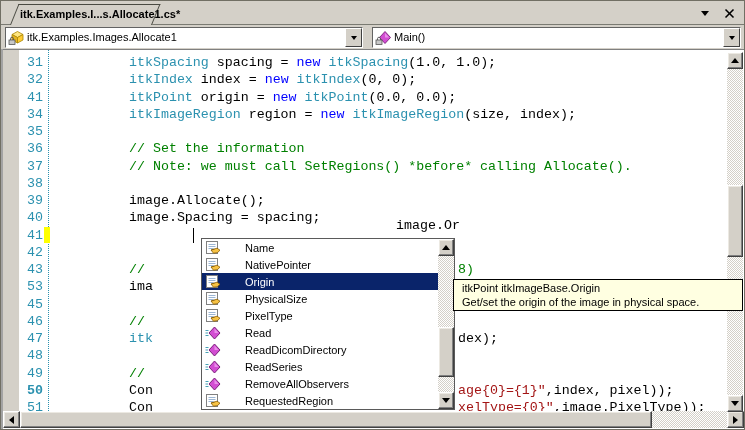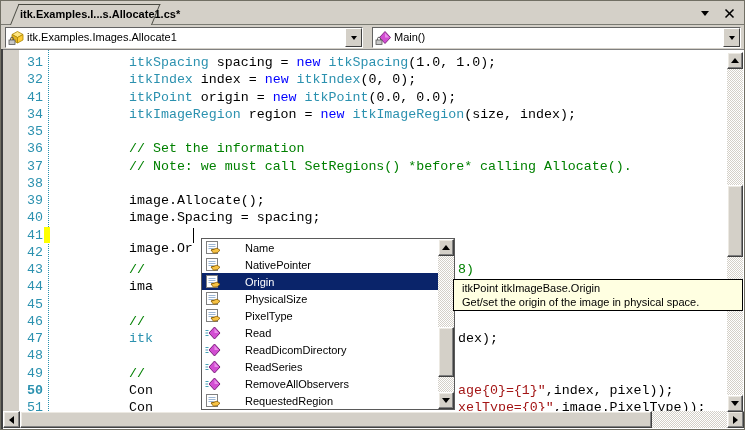--- a/index.html
+++ b/index.html
@@ -1,16 +1,16 @@
 <!DOCTYPE html>
 <html><head>
 <meta charset="utf-8">
 <style>
   html,body{margin:0;padding:0;background:#d4d0c8;}
-  #win{position:relative;width:745px;height:430px;background:#404040;
+  #win{position:relative;width:745px;height:430px;background:#a3a3a3;
        border:1px solid #716f64;box-sizing:border-box;overflow:hidden;
        font-family:"Liberation Sans","DejaVu Sans",sans-serif;}
   
   #tabstrip{position:absolute;left:0;top:0;width:100%;height:23px;background:#d4d0c8;
             border-bottom:1px solid #7a7a72;}
   #doc-tab{position:absolute;left:9px;top:3px;height:20px;width:140px;}
   #doc-tab .tabbg{position:absolute;left:0;top:0;width:100%;height:100%;background:#d4d0c8;
        border:1px solid #4a4a42;border-bottom:none;transform:skewX(-22deg);transform-origin:100% 100%;}
   #doc-tab .tablabel{position:relative;display:block;padding:4px 2px 0 10px;
        font-size:11px;font-weight:bold;color:#000;white-space:nowrap;}
@@ -143,42 +143,42 @@
         <div class="ln" style="top: 51.75px;">34</div>
         <div class="ln" style="top: 69px;">35</div>
         <div class="ln" style="top: 86.25px;">36</div>
         <div class="ln" style="top: 103.5px;">37</div>
         <div class="ln" style="top: 120.75px;">38</div>
         <div class="ln" style="top: 138px;">39</div>
         <div class="ln" style="top: 155.25px;">40</div>
         <div class="ln" style="top: 172.5px;">41</div>
         <div class="ln" style="top: 189.75px;">42</div>
         <div class="ln" style="top: 207px;">43</div>
-        <div class="ln" style="top: 224.25px;">44</div>
+        <div class="ln" style="top: 224.25px;">53</div>
         <div class="ln" style="top: 241.5px;">45</div>
         <div class="ln" style="top: 258.75px;">46</div>
         <div class="ln" style="top: 276px;">47</div>
         <div class="ln" style="top: 293.25px;">48</div>
         <div class="ln" style="top: 310.5px;">49</div>
         <div class="ln" style="top: 327.75px; font-weight: bold;">50</div>
         <div class="ln" style="top: 345px;">51</div>
       </div>
     <div id="gutter-sep"></div>
     <div id="changebar" style="top: 176.5px;"></div>
     <div id="code">
         <div class="codeline" style="top: 0px;"><span class="c-type">itkSpacing</span><span class="c-plain"> spacing = </span><span class="c-kw">new</span><span class="c-plain"> </span><span class="c-type">itkSpacing</span><span class="c-plain">(1.0, 1.0);</span></div>
         <div class="codeline" style="top: 17.25px;"><span class="c-type">itkIndex</span><span class="c-plain"> index = </span><span class="c-kw">new</span><span class="c-plain"> </span><span class="c-type">itkIndex</span><span class="c-plain">(0, 0);</span></div>
         <div class="codeline" style="top: 34.5px;"><span class="c-type">itkPoint</span><span class="c-plain"> origin = </span><span class="c-kw">new</span><span class="c-plain"> </span><span class="c-type">itkPoint</span><span class="c-plain">(0.0, 0.0);</span></div>
         <div class="codeline" style="top: 51.75px;"><span class="c-type">itkImageRegion</span><span class="c-plain"> region = </span><span class="c-kw">new</span><span class="c-plain"> </span><span class="c-type">itkImageRegion</span><span class="c-plain">(size, index);</span></div>
         <div class="codeline" style="top: 69px;"></div>
         <div class="codeline" style="top: 86.25px;"><span class="c-comment">// Set the information</span></div>
         <div class="codeline" style="top: 103.5px;"><span class="c-comment">// Note: we must call SetRegions() *before* calling Allocate().</span></div>
         <div class="codeline" style="top: 138px;"><span class="c-plain">image.Allocate();</span></div>
         <div class="codeline" style="top: 155.25px;"><span class="c-plain">image.Spacing = spacing;</span></div>
-        <div class="codeline" style="top: 186px;"><span class="c-plain">image.Or</span></div>
+        <div class="codeline" style="top: 163px; text-align: center;"><span class="c-plain">image.Or</span></div>
         <div class="codeline" style="top: 189.75px;"></div>
         <div class="codeline" style="top: 207px;"><span class="c-comment">//</span><span class="rfrag" style="left: 409px;"><span class="c-comment">8)</span></span></div>
         <div class="codeline" style="top: 224.25px;"><span class="c-plain">ima</span></div>
         <div class="codeline" style="top: 241.5px;"></div>
         <div class="codeline" style="top: 258.75px;"><span class="c-comment">//</span></div>
         <div class="codeline" style="top: 276px;"><span class="c-type">itk</span><span class="rfrag" style="left: 409px;"><span class="c-plain">dex);</span></span></div>
         <div class="codeline" style="top: 293.25px;"></div>
         <div class="codeline" style="top: 310.5px;"><span class="c-comment">//</span></div>
         <div class="codeline" style="top: 327.75px;"><span class="c-plain">Con</span><span class="rfrag" style="left: 409px;"><span class="c-string">age{0}={1}"</span><span class="c-plain">,index, pixel));</span></span></div>
         <div class="codeline" style="top: 345px;"><span class="c-plain">Con</span><span class="rfrag" style="left: 409px;"><span class="c-string">xelType={0}"</span><span class="c-plain">,image.PixelType));</span></span></div>

